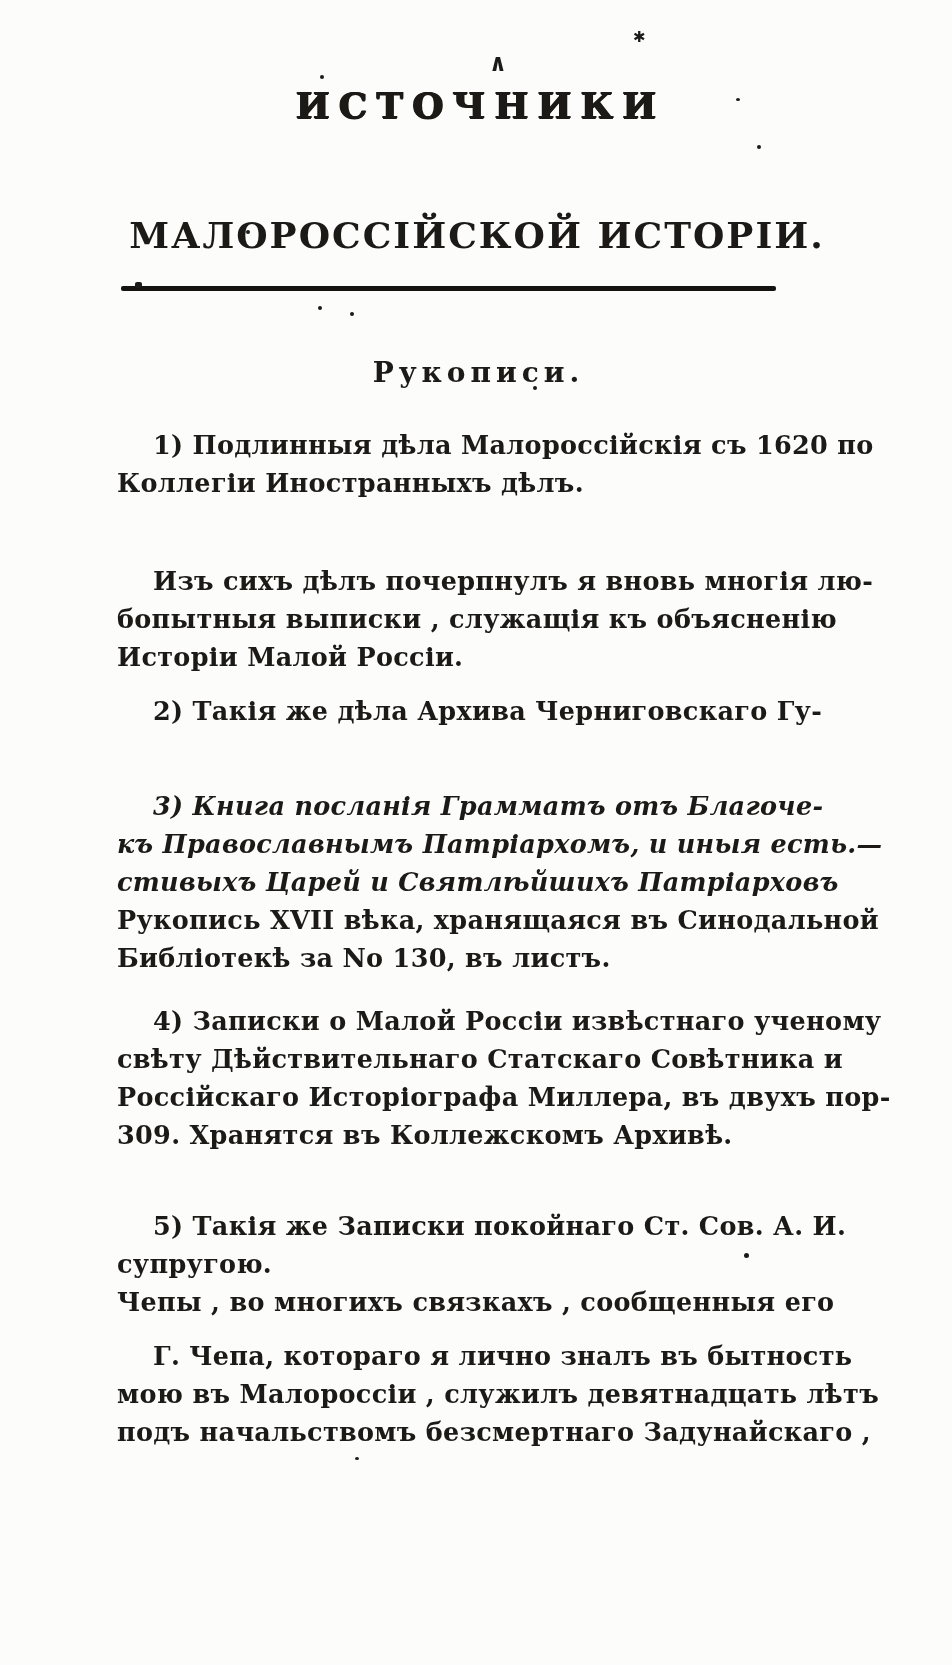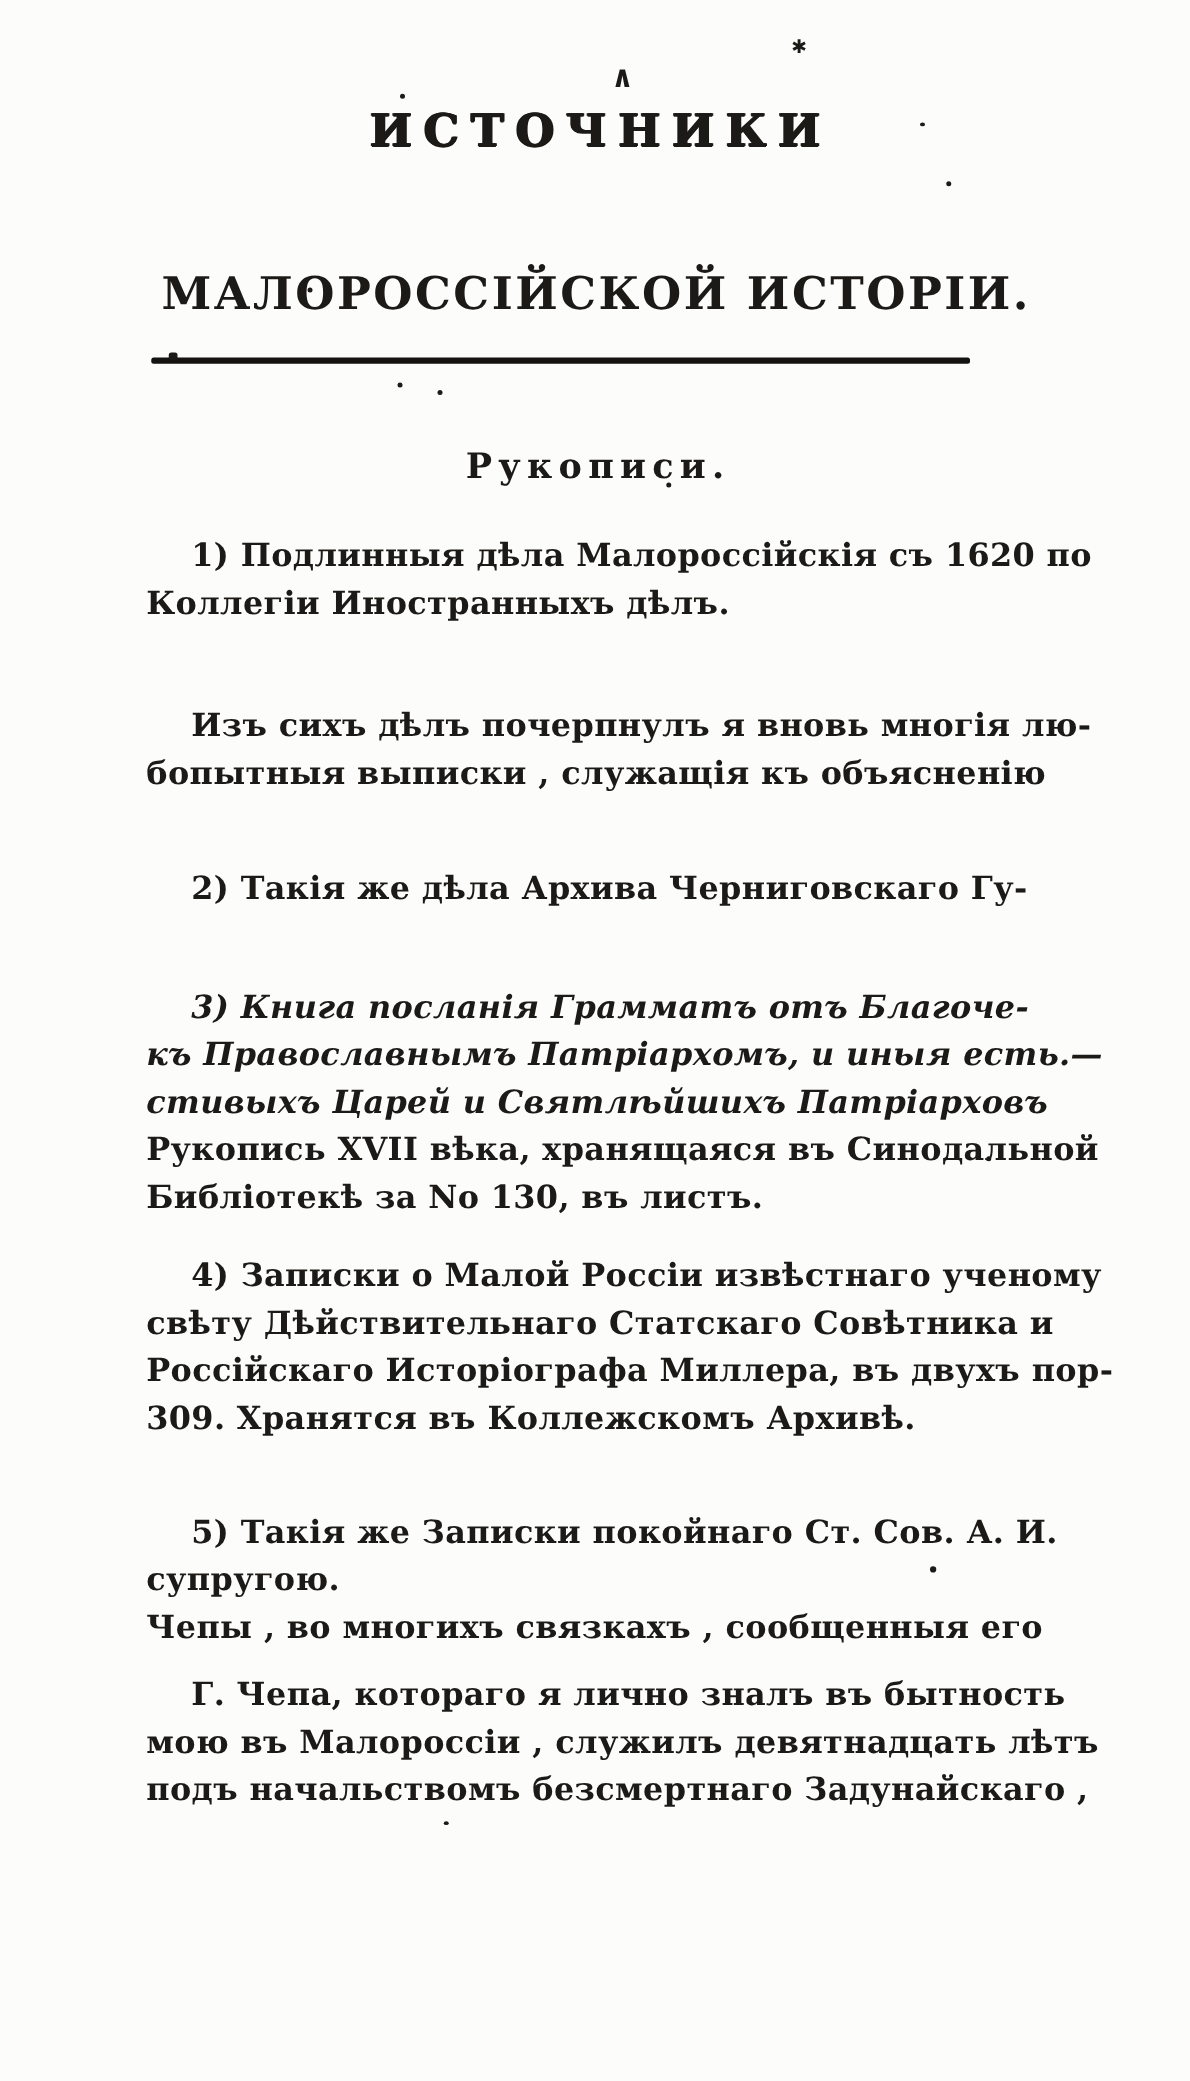--- a/index.html
+++ b/index.html
@@ -99,20 +99,21 @@
   <div class="section-heading">Рукописи.</div>
 
   <div class="para p1">
     <div class="ln first">1) Подлинныя дѣла Малороссійскія съ 1620 по</div>
     <div class="ln last">Коллегіи Иностранныхъ дѣлъ.</div>
   </div>
 
   <div class="para p2">
     <div class="ln first">Изъ сихъ дѣлъ почерпнулъ я вновь многія лю-</div>
     <div class="ln">бопытныя выписки , служащія къ объясненію</div>
+    <div class="ln last">Исторіи Малой Россіи.</div>
   </div>
 
   <div class="para p3">
     <div class="ln first">2) Такія же дѣла Архива Черниговскаго Гу-</div>
   </div>
 
   <div class="para p4">
     <div class="ln first it">3) Книга посланія Грамматъ отъ Благоче-</div>
     <div class="ln it">къ Православнымъ Патріархомъ, и иныя есть.—</div>
     <div class="ln it">стивыхъ Царей и Святлѣйшихъ Патріарховъ</div>

